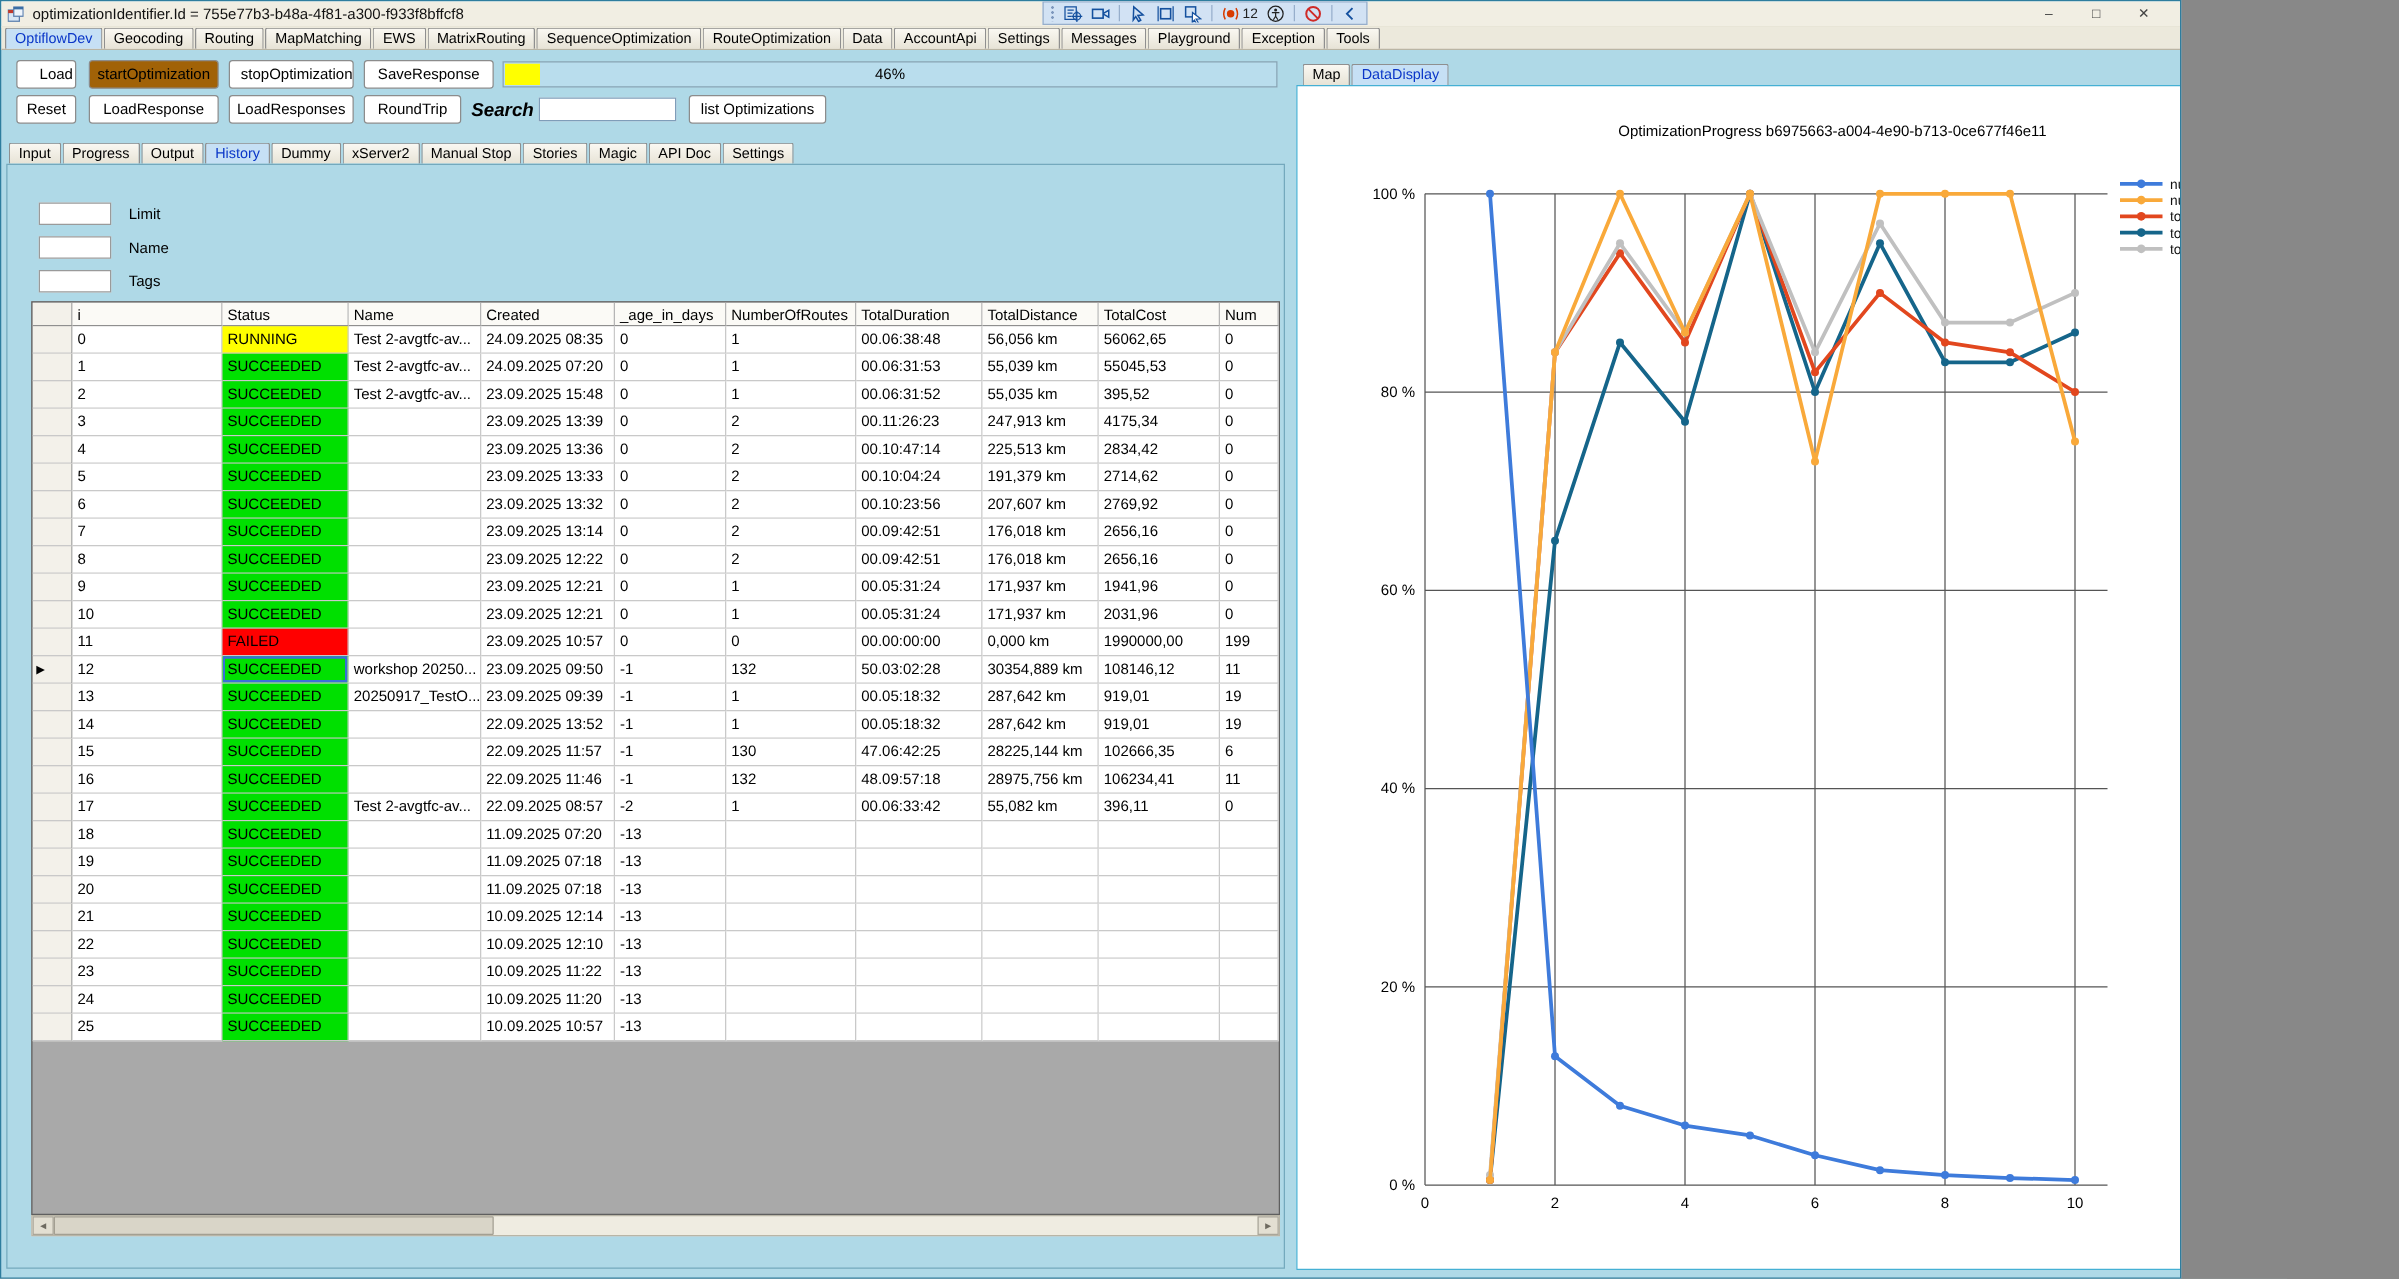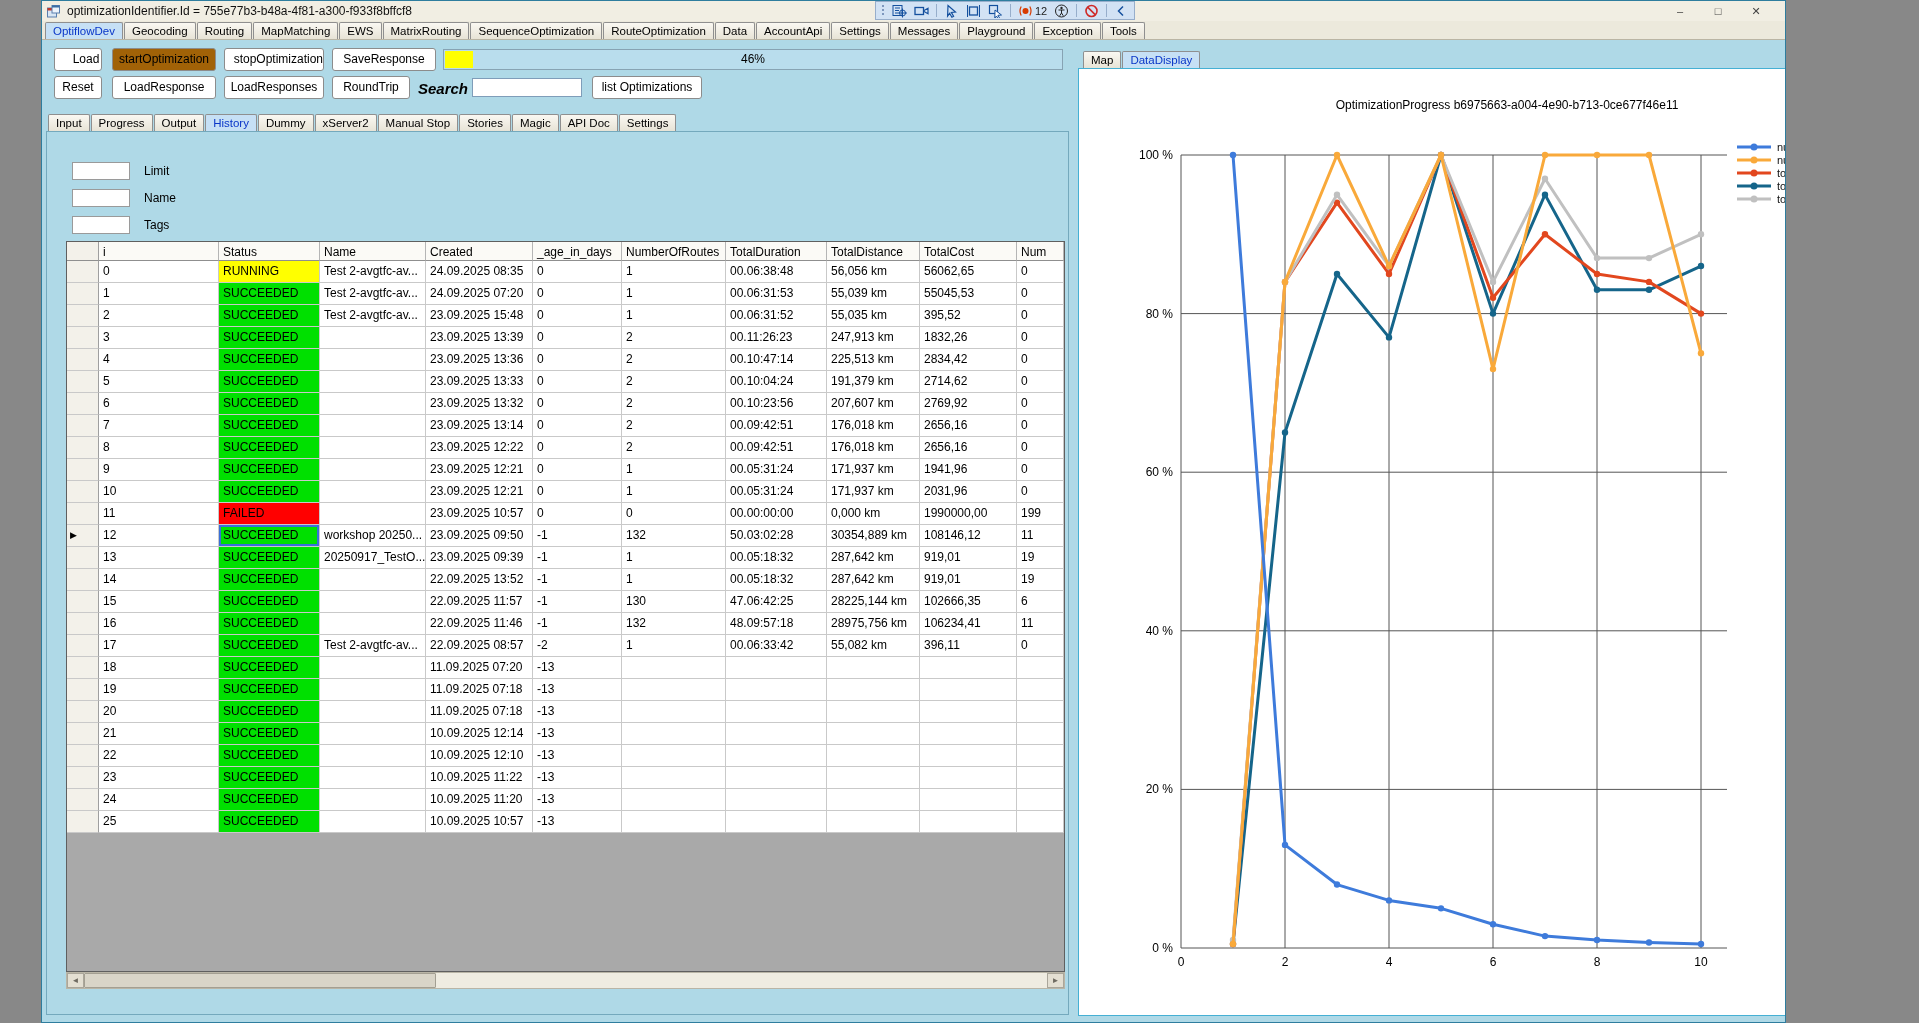--- a/index.html
+++ b/index.html
@@ -1,17 +1,17 @@
 <!DOCTYPE html>
 <html><head>
 <meta charset="utf-8">
 <style>
   html,body{margin:0;padding:0;background:#888;}
   #app{position:relative;width:1745px;height:1023px;background:#afd9e7;overflow:hidden;
-       font-family:"Liberation Sans",sans-serif;border:1px solid #2e7d9e;box-sizing:border-box;margin-left:41px;}
+       font-family:"Liberation Sans",sans-serif;border:1px solid #2e7d9e;box-sizing:border-box;}
 
   
   .titlebar{position:absolute;left:0;top:0;width:100%;height:20px;background:#f1eee3;
             border-bottom:1px solid #d8d4c4;display:flex;align-items:center;}
   .app-icon{width:13px;height:13px;margin-left:5px;}
   .title-text{font-size:12px;color:#111;margin-left:7px;white-space:nowrap;}
   .debug-toolbar{position:absolute;left:833px;top:0;height:19px;background:#d2e2f4;
                  border:1px solid #97aecb;display:flex;align-items:center;padding:0 5px;gap:7px;box-sizing:border-box;}
   .dbg-grip{width:4px;height:13px;background-image:radial-gradient(circle,#7d97bd 1px,transparent 1.2px);
             background-size:4px 4px;}
@@ -298,21 +298,21 @@
       <div class="grow">
         <div class="gcell rowhdr"></div>
         <div class="gcell">3</div>
         <div class="gcell status-SUCCEEDED">SUCCEEDED</div>
         <div class="gcell"></div>
         <div class="gcell">23.09.2025 13:39</div>
         <div class="gcell">0</div>
         <div class="gcell">2</div>
         <div class="gcell">00.11:26:23</div>
         <div class="gcell">247,913 km</div>
-        <div class="gcell">1832,26</div>
+        <div class="gcell">4175,34</div>
         <div class="gcell">0</div>
       </div>
       <div class="grow">
         <div class="gcell rowhdr"></div>
         <div class="gcell">4</div>
         <div class="gcell status-SUCCEEDED">SUCCEEDED</div>
         <div class="gcell"></div>
         <div class="gcell">23.09.2025 13:36</div>
         <div class="gcell">0</div>
         <div class="gcell">2</div>

